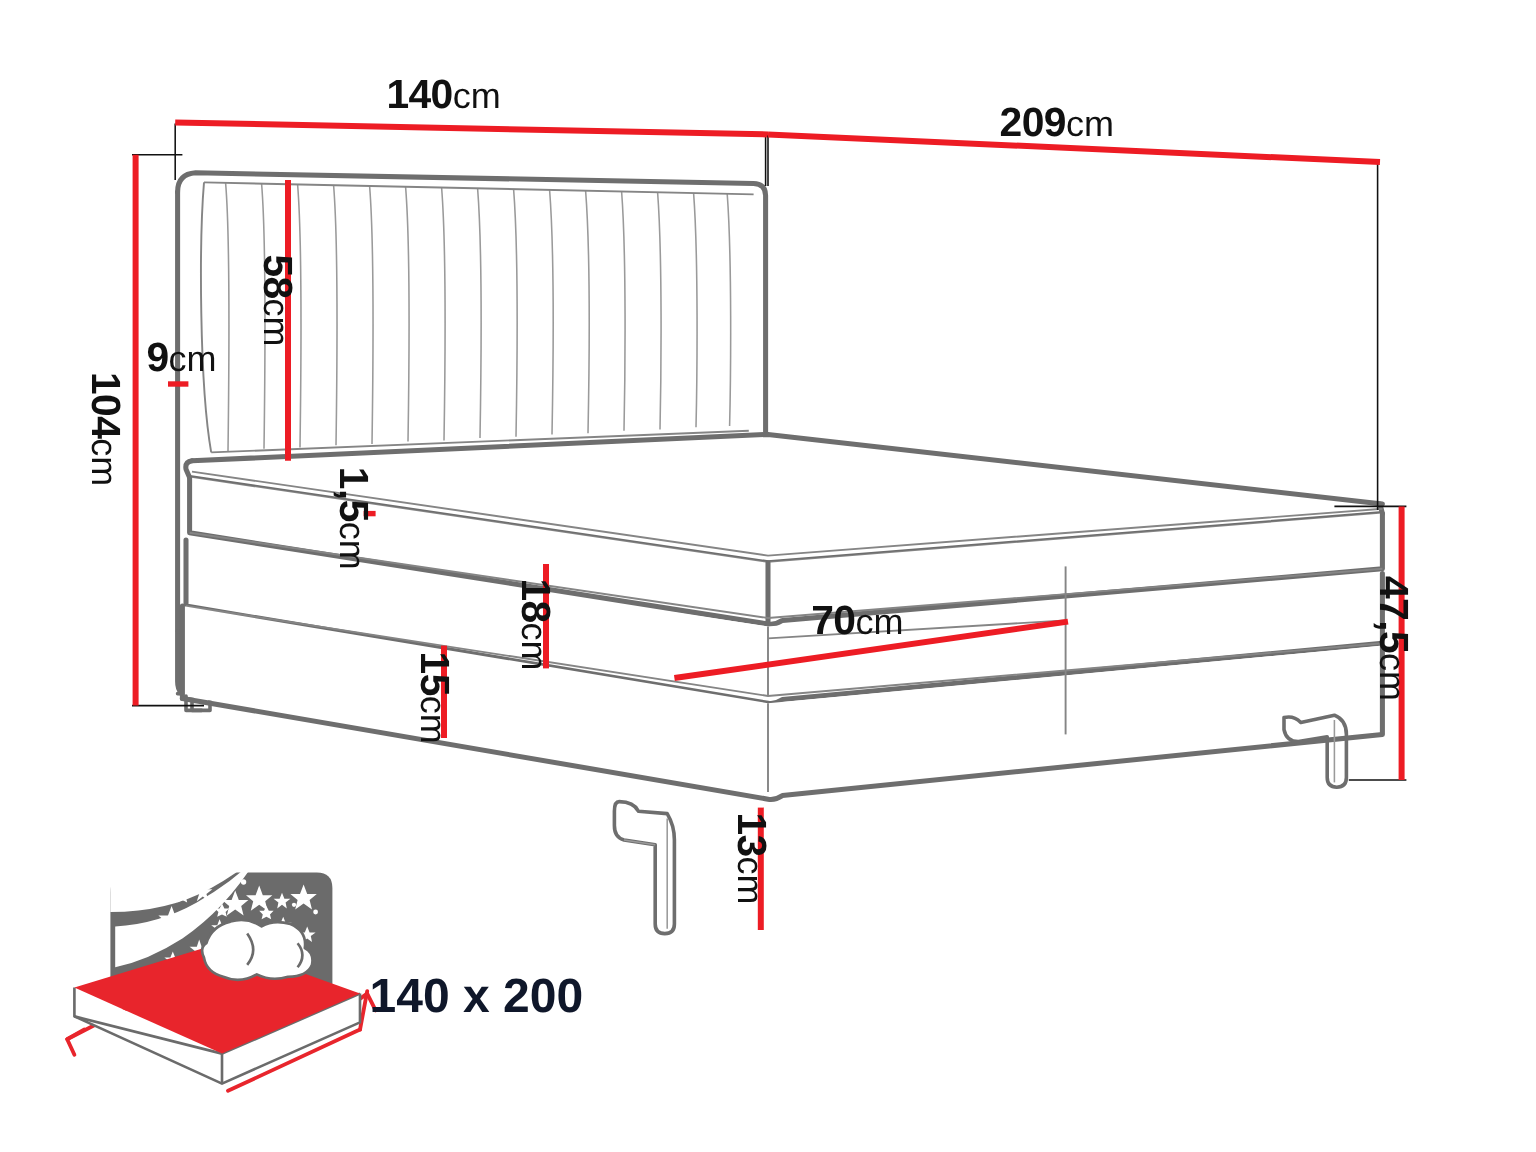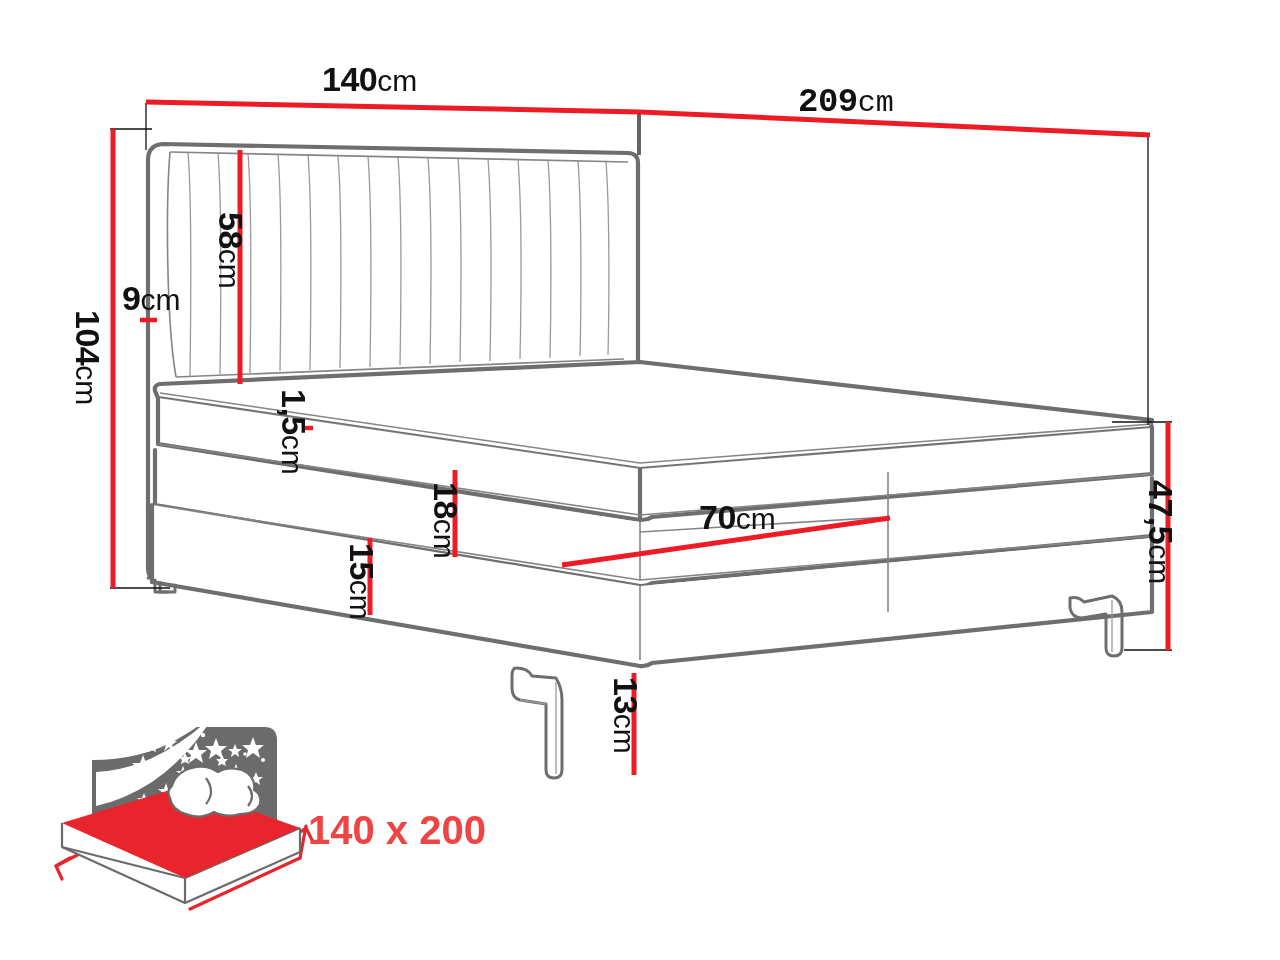--- a/index.html
+++ b/index.html
@@ -41,21 +41,21 @@
   .dim-unit {
     font-weight: normal;
     font-size: 30px;
   }
   .rot-90 {
     transform-origin: 0 0;
     transform: rotate(90deg);
   }
   .mattress-size {
     position: absolute;
-    color: #ef4444;
+    color: #0f172a;
     font-weight: bold;
     font-size: 40px;
     letter-spacing: 0px;
     white-space: nowrap;
   }
 </style>
 </head>
 <body>
 
 <div id="stage">
@@ -189,21 +189,21 @@
 
     <line class="lead" x1="1112" y1="422" x2="1172" y2="422"></line>
     <line class="lead" x1="1124" y1="650" x2="1172" y2="650"></line>
     <line class="red" x1="1168" y1="422" x2="1168" y2="650"></line>
   </svg>
 
   <div class="dim-label" style="left:322px; top:62px;">
     <span class="dim-num">140</span><span class="dim-unit">cm</span>
   </div>
 
-  <div class="dim-label" style="left:798px; top:85px;font-family:Liberation Mono, monospace;">
+  <div class="dim-label" style="left:833px; top:85px;">
     <span class="dim-num">209</span><span class="dim-unit">cm</span>
   </div>
 
   <div class="dim-label rot-90" style="left:105px; top:310px;">
     <span class="dim-num">104</span><span class="dim-unit">cm</span>
   </div>
 
   <div class="dim-label" style="left:122px; top:281px;text-align:right;">
     <span class="dim-num">9</span><span class="dim-unit">cm</span>
   </div>
@@ -217,21 +217,21 @@
   </div>
 
   <div class="dim-label rot-90" style="left:463px; top:482px;">
     <span class="dim-num">18</span><span class="dim-unit">cm</span>
   </div>
 
   <div class="dim-label rot-90" style="left:379px; top:543px;">
     <span class="dim-num">15</span><span class="dim-unit">cm</span>
   </div>
 
-  <div class="dim-label" style="left:699px; top:500px;">
+  <div class="dim-label" style="left:676px; top:500px;">
     <span class="dim-num">70</span><span class="dim-unit">cm</span>
   </div>
 
   <div class="dim-label rot-90" style="left:643px; top:677px;">
     <span class="dim-num">13</span><span class="dim-unit">cm</span>
   </div>
 
   <div class="dim-label rot-90" style="left:1178px; top:480px;">
     <span class="dim-num">47,5</span><span class="dim-unit">cm</span>
   </div>

